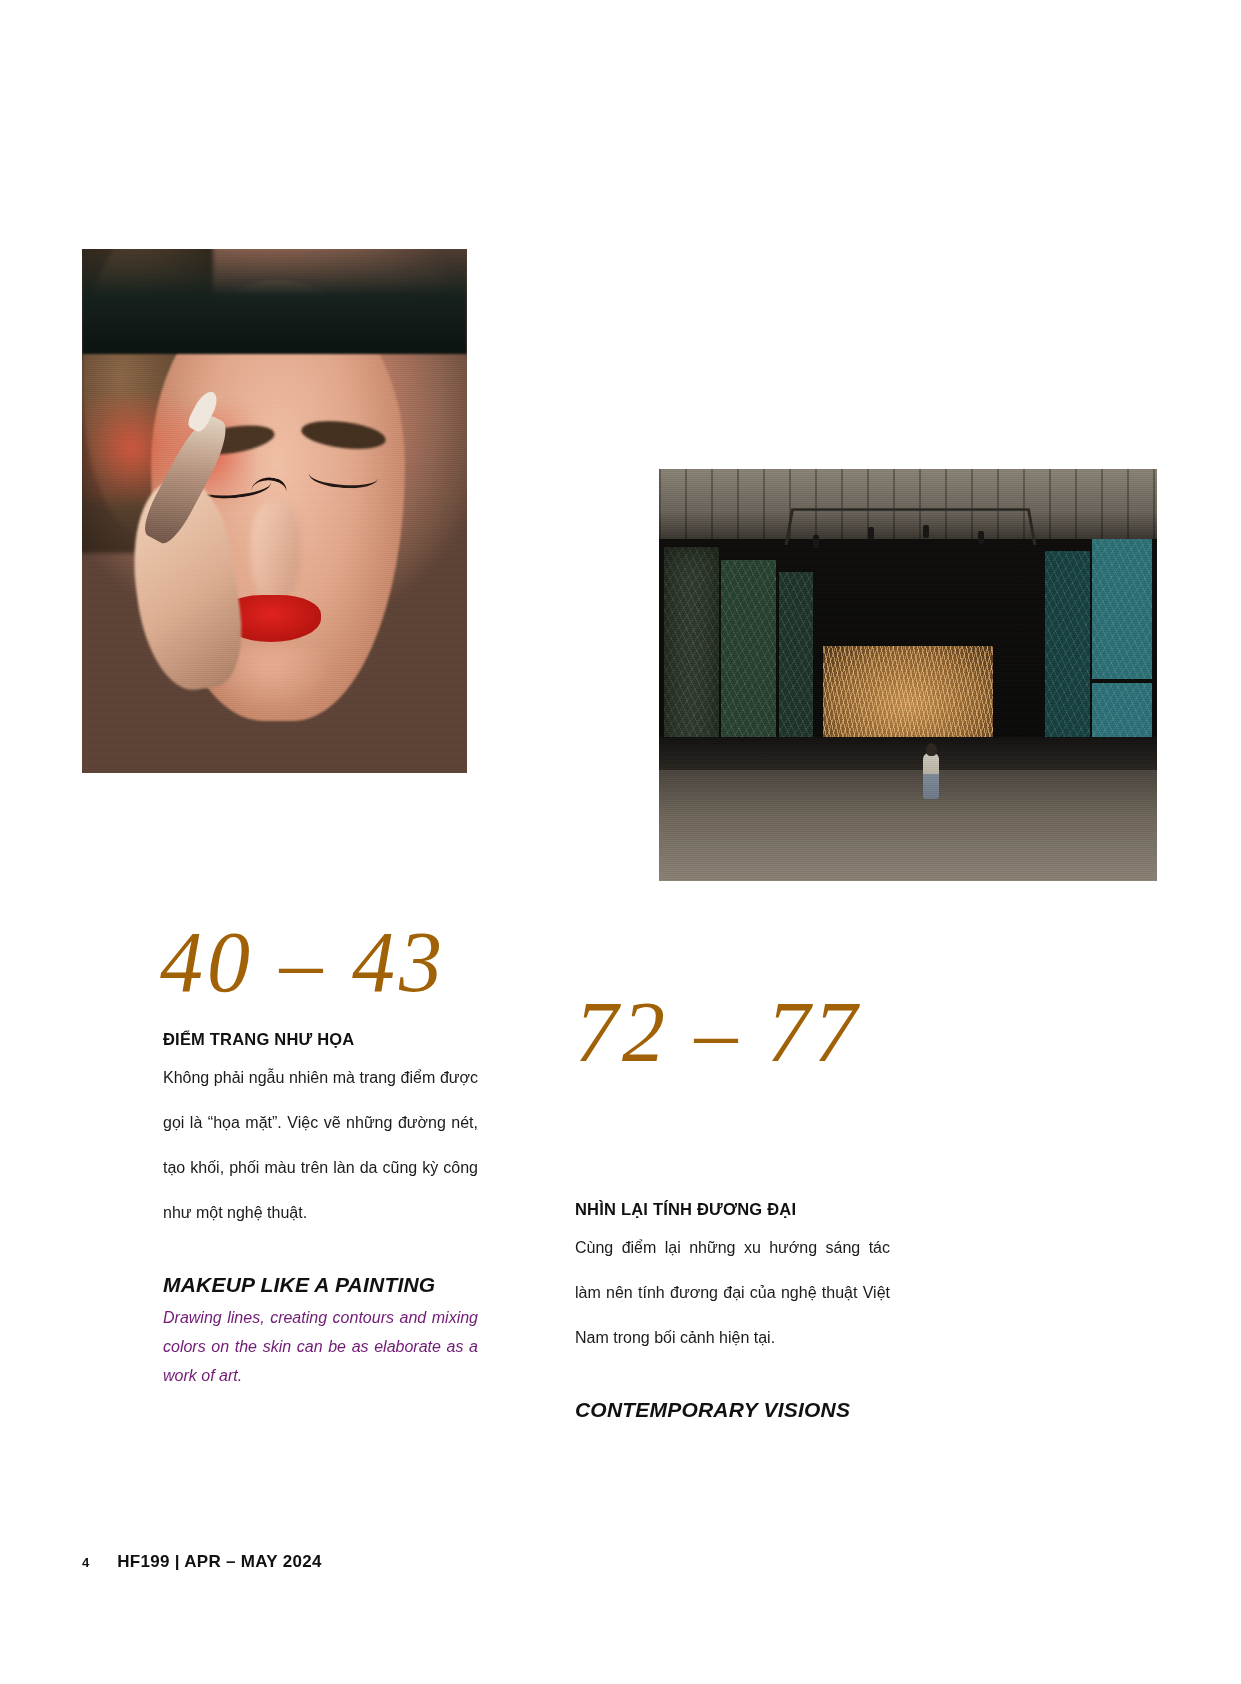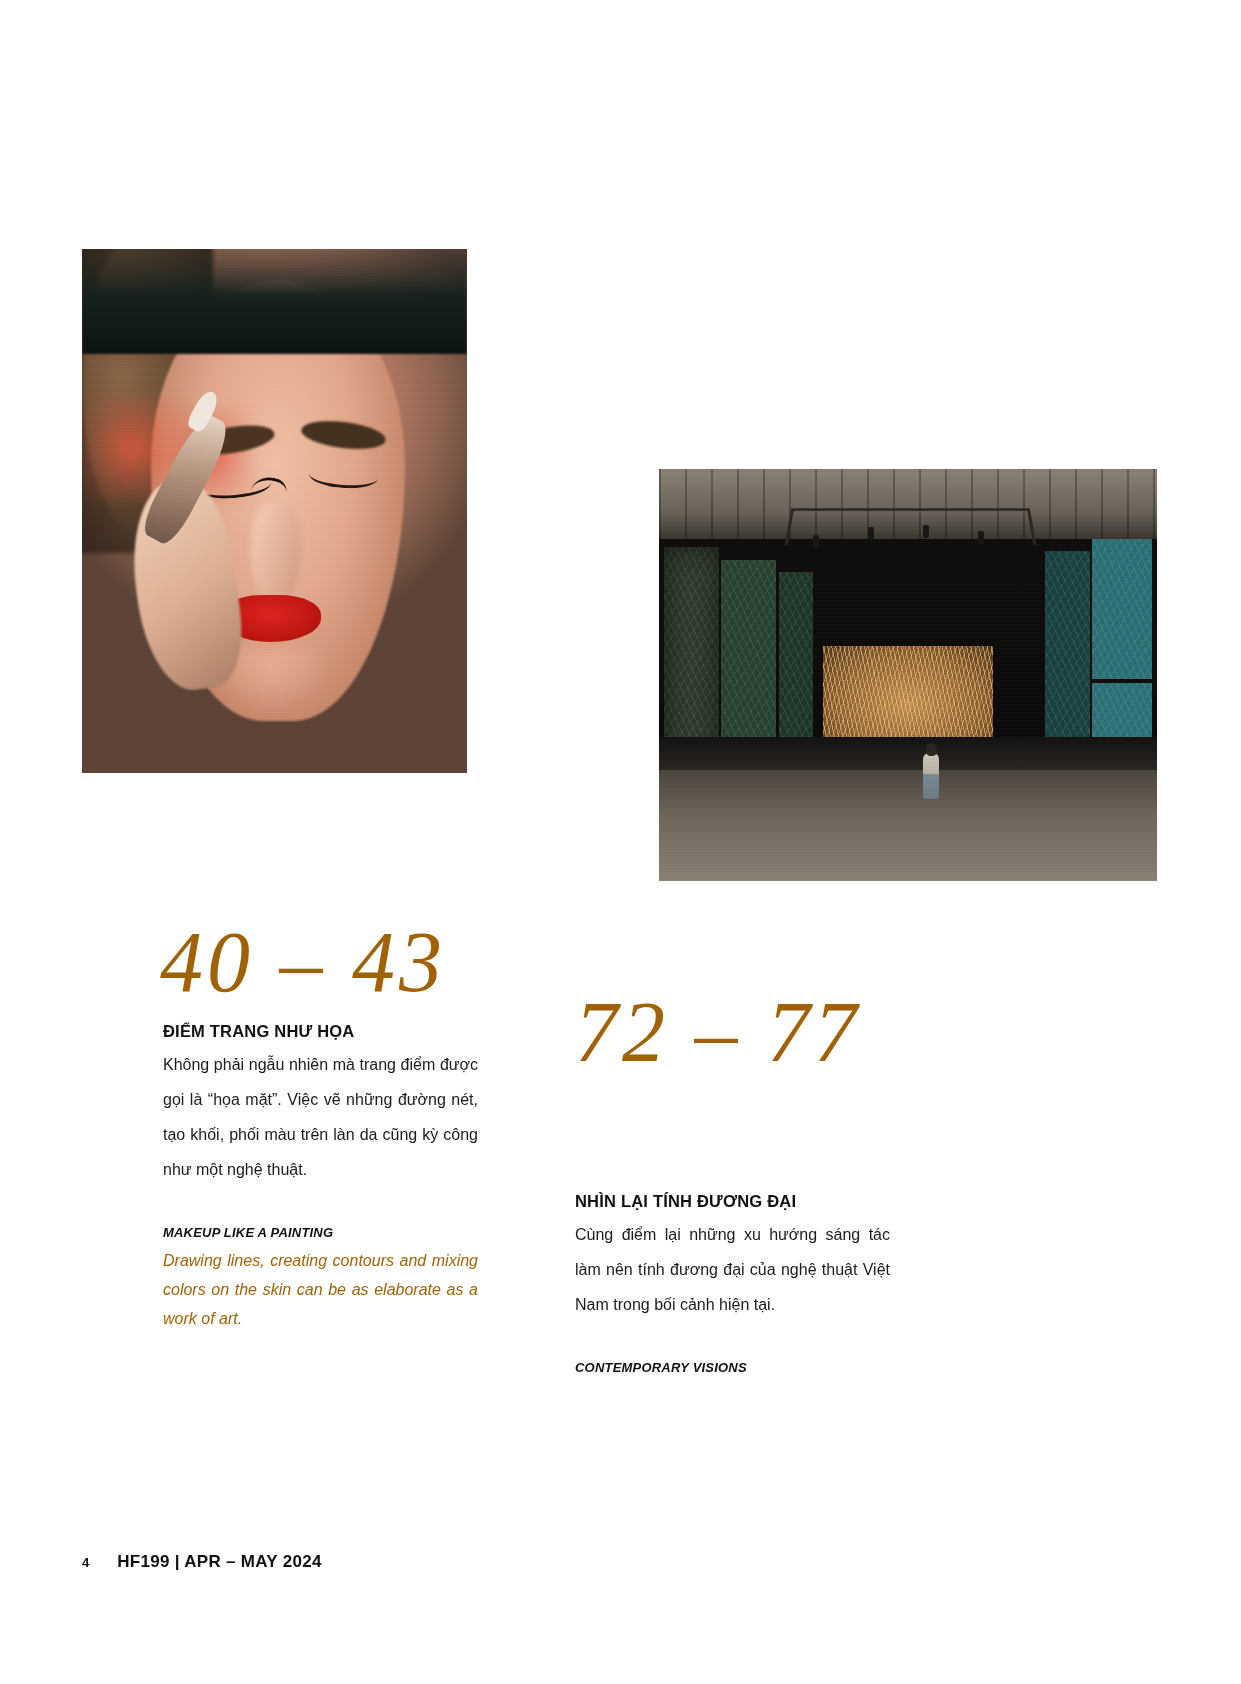--- a/index.html
+++ b/index.html
@@ -257,45 +257,45 @@
   }
   #block-left { left: 163px; top: 1022px; }
   #block-right { left: 575px; top: 1192px; }
 
   .heading-vn {
     font-family: "Liberation Sans", sans-serif;
     font-weight: bold;
     font-size: 16.5px;
     letter-spacing: 0.2px;
     color: #111;
-    margin: 0 0 6px 0;
+    margin: 8px 0 6px 0;
   }
   .body-vn {
     font-family: "Liberation Sans", sans-serif;
     font-size: 16px;
-    line-height: 35px;
+    line-height: 45px;
     color: #1b1b1b;
     margin: 0;
     text-align: justify;
   }
   .heading-en {
     font-family: "Liberation Sans", sans-serif;
     font-weight: bold;
     font-style: italic;
-    font-size: 13px;
+    font-size: 21px;
     letter-spacing: 0.2px;
     color: #111;
     margin: 38px 0 6px 0;
   }
   .body-en {
     font-family: "Liberation Sans", sans-serif;
     font-style: italic;
     font-size: 16px;
     line-height: 29px;
-    color: #a16207;
+    color: #701a75;
     margin: 0;
     text-align: justify;
   }
 
   
   #footer {
     position: absolute;
     left: 82px;
     top: 1552px;
     display: flex;

